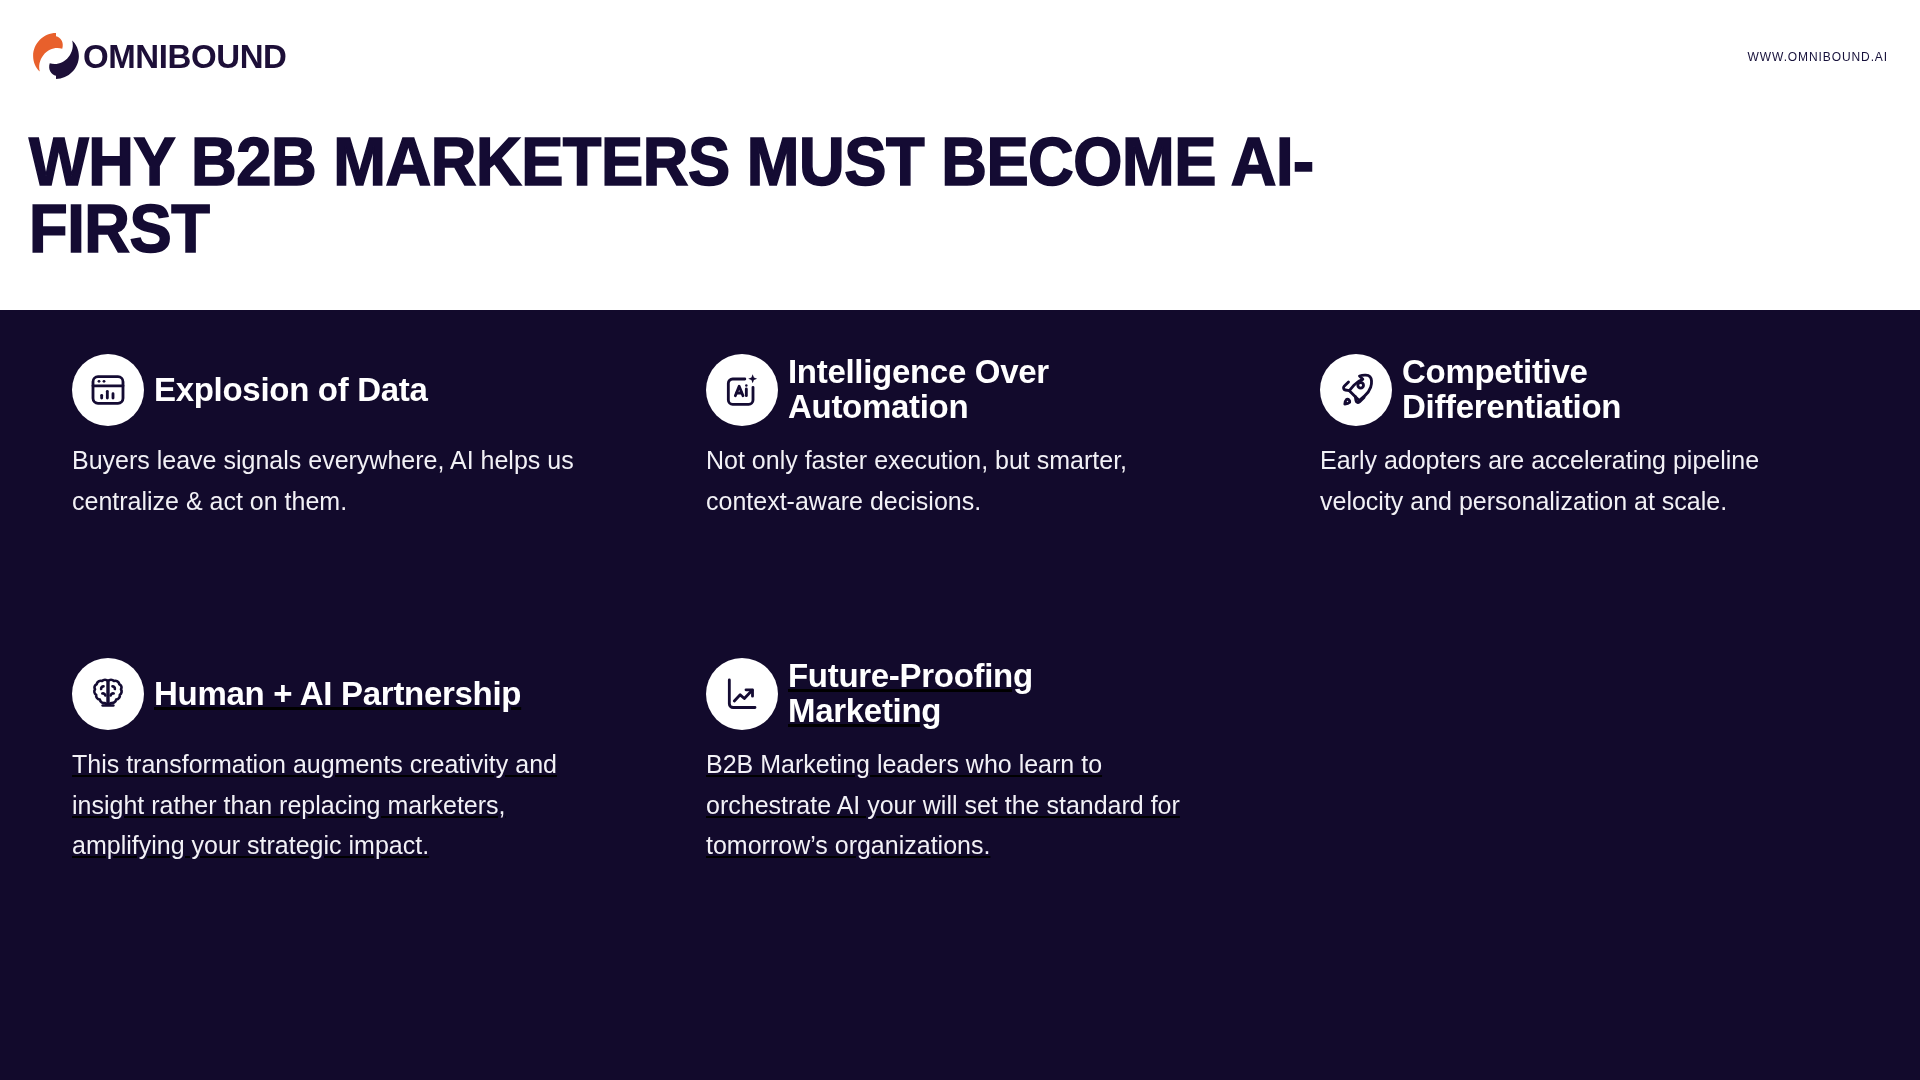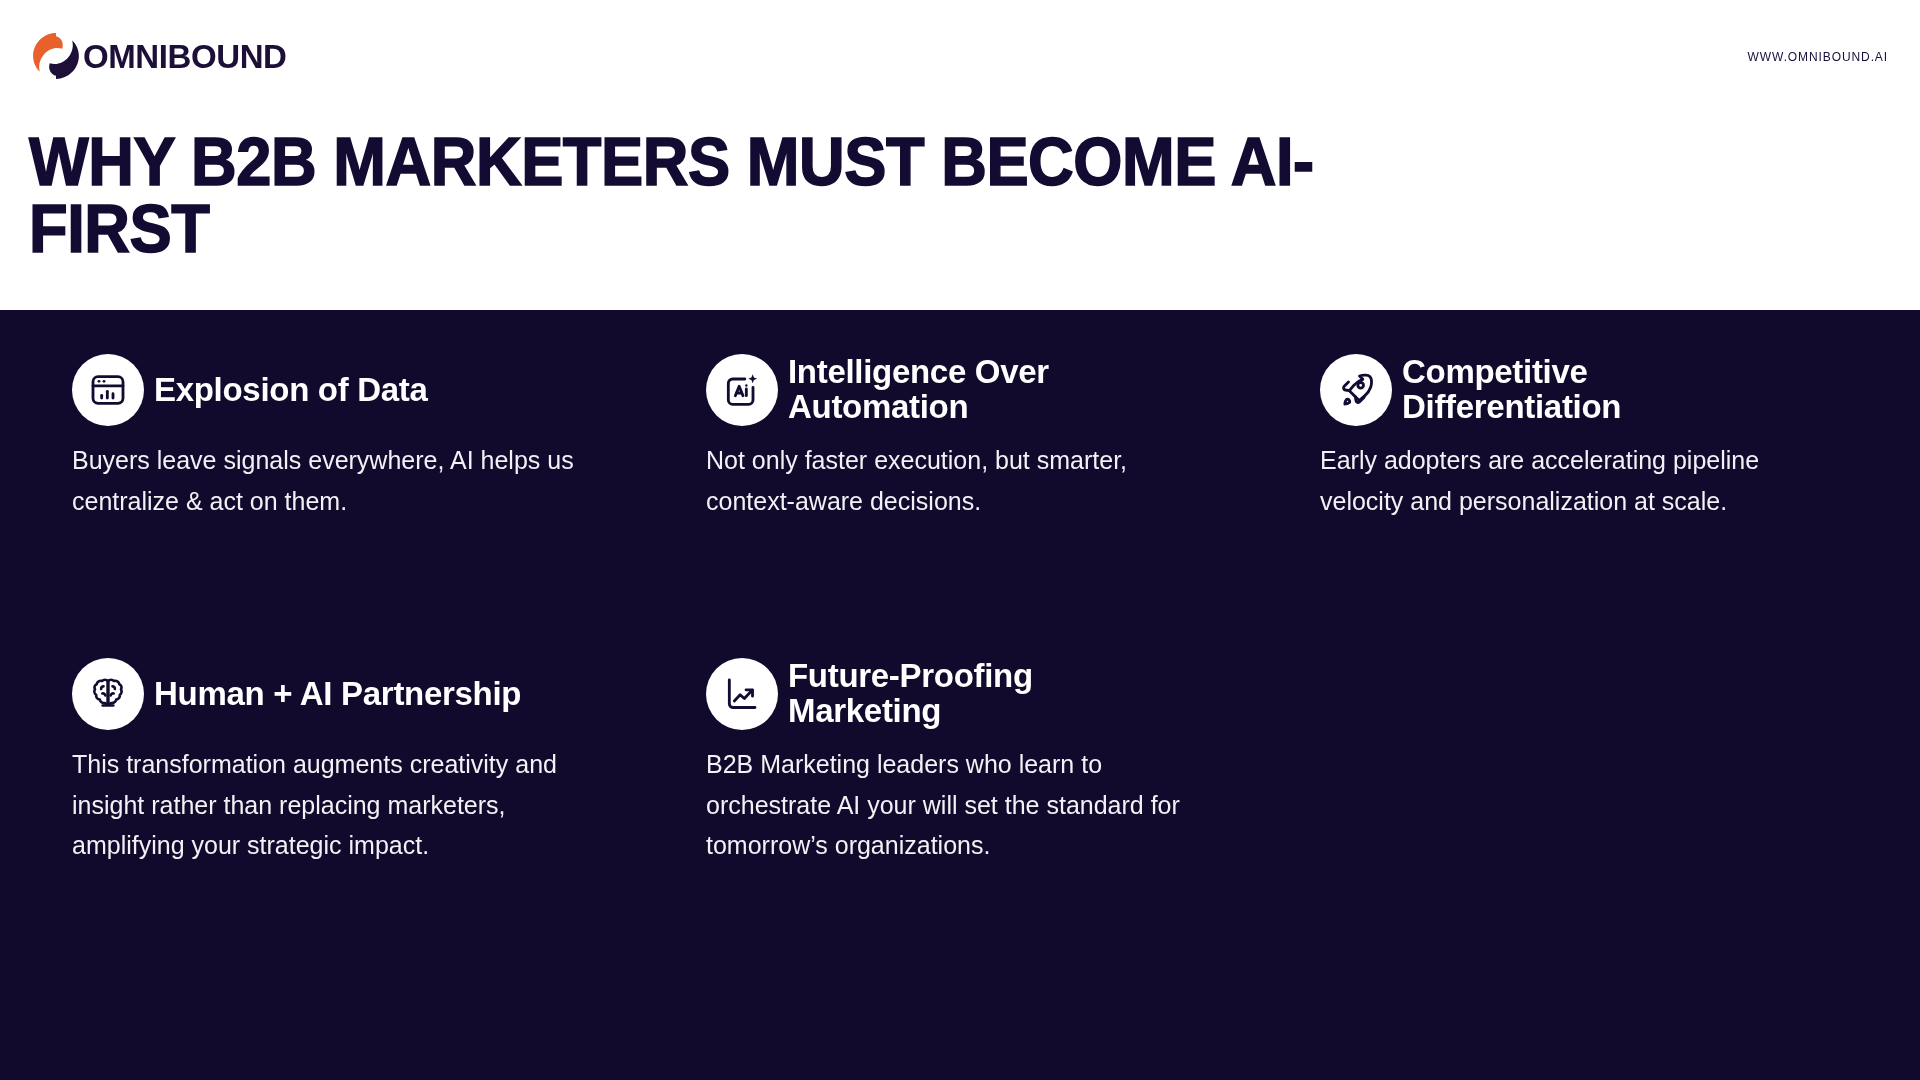--- a/index.html
+++ b/index.html
@@ -102,21 +102,21 @@
 
   .card {
     position: absolute;
     width: 520px;
   }
 
   .card.col1 { left: 72px; }
   .card.col2 { left: 706px; }
   .card.col3 { left: 1320px; }
   .card.row1 { top: 38px; }
-  .card.row2 { top: 342px; }
+  .card.row2 { top: 342px; text-decoration: underline; }
 
   .card-head {
     display: flex;
     align-items: center;
     gap: 10px;
     min-height: 84px;
   }
 
   .icon-circle {
     width: 72px;

